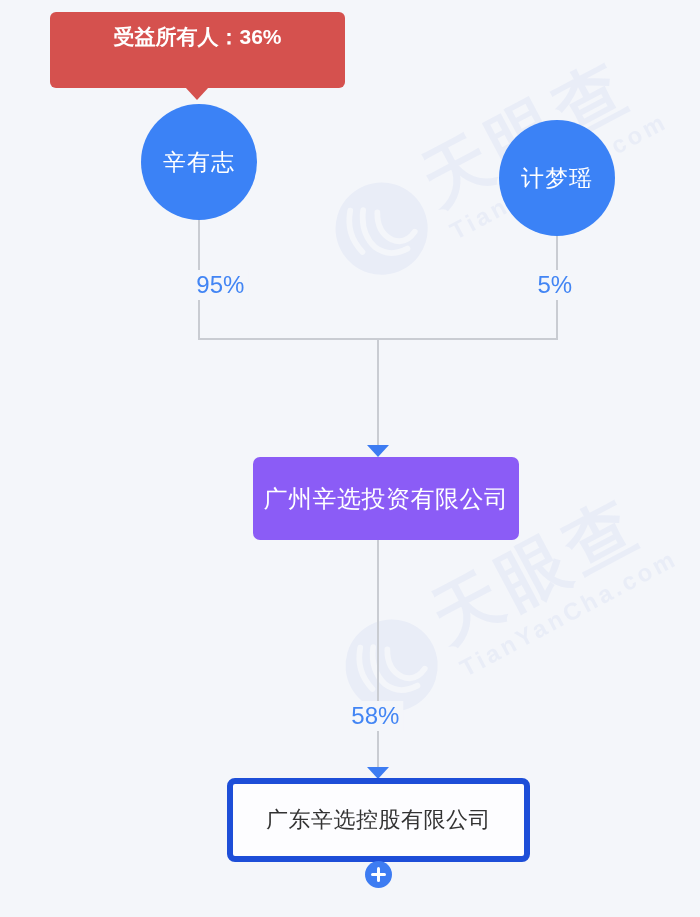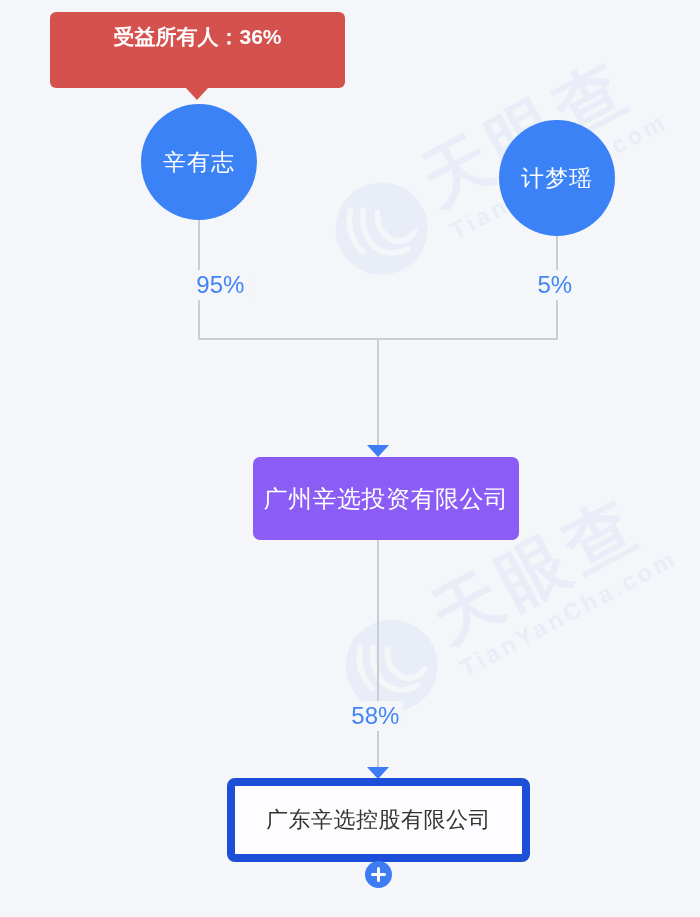--- a/index.html
+++ b/index.html
@@ -41,21 +41,21 @@
   
   .pct { position:absolute; color:#4285f4; font-size:24px; background:#f4f6fa;
     padding:1px 4px; transform:translateX(-53%); white-space:nowrap; }
 
   
   .company-main { position:absolute; left:253px; top:457px; width:266px; height:83px;
     background:#8b5cf6; border-radius:7px; color:#fff; font-size:24px; font-weight:500;
     display:flex; align-items:center; justify-content:center; letter-spacing:0.5px;
     cursor:pointer; }
   .company-target { position:absolute; left:227px; top:778px; width:303px; height:84px;
-    background:#fdfdff; border:8px solid #1d4ed8; border-radius:8px; color:#333;
+    background:#fdfdff; border:6px solid #1d4ed8; border-radius:8px; color:#333;
     font-size:22px; font-weight:500; display:flex; align-items:center; justify-content:center;
     letter-spacing:0.5px; cursor:pointer; }
 
   
   .expand-btn { position:absolute; left:365px; top:861px; width:27px; height:27px;
     border-radius:50%; background:#3d7cf2; display:flex; align-items:center;
     justify-content:center; cursor:pointer; z-index:5; }
 </style>
 </head>
 <body>

